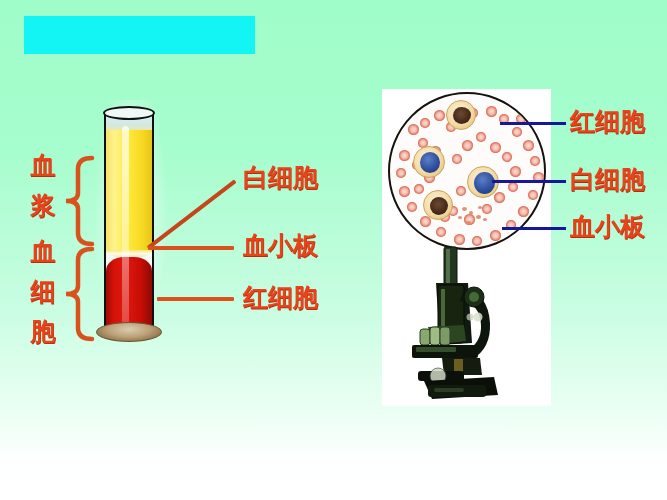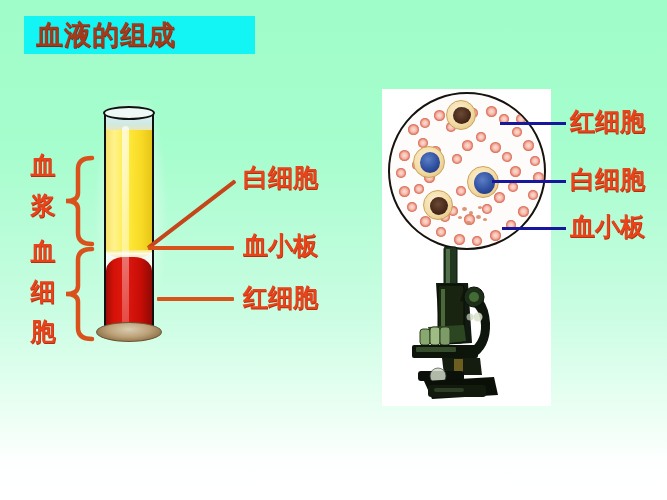--- a/index.html
+++ b/index.html
@@ -202,21 +202,20 @@
     height: 3px;
     background: #17179e;
   }
 </style>
 </head>
 <body>
 
 <div id="slide">
 
   <div class="title-box"></div>
-  <div class="title-text">血液的组成</div>
 
   <div class="lbl-v" style="left:28px; top:146px;">
     <span>血</span>
     <span>浆</span>
   </div>
 
   <div class="lbl-v" style="left:28px; top:232px;">
     <span>血</span>
     <span>细</span>
     <span>胞</span>

